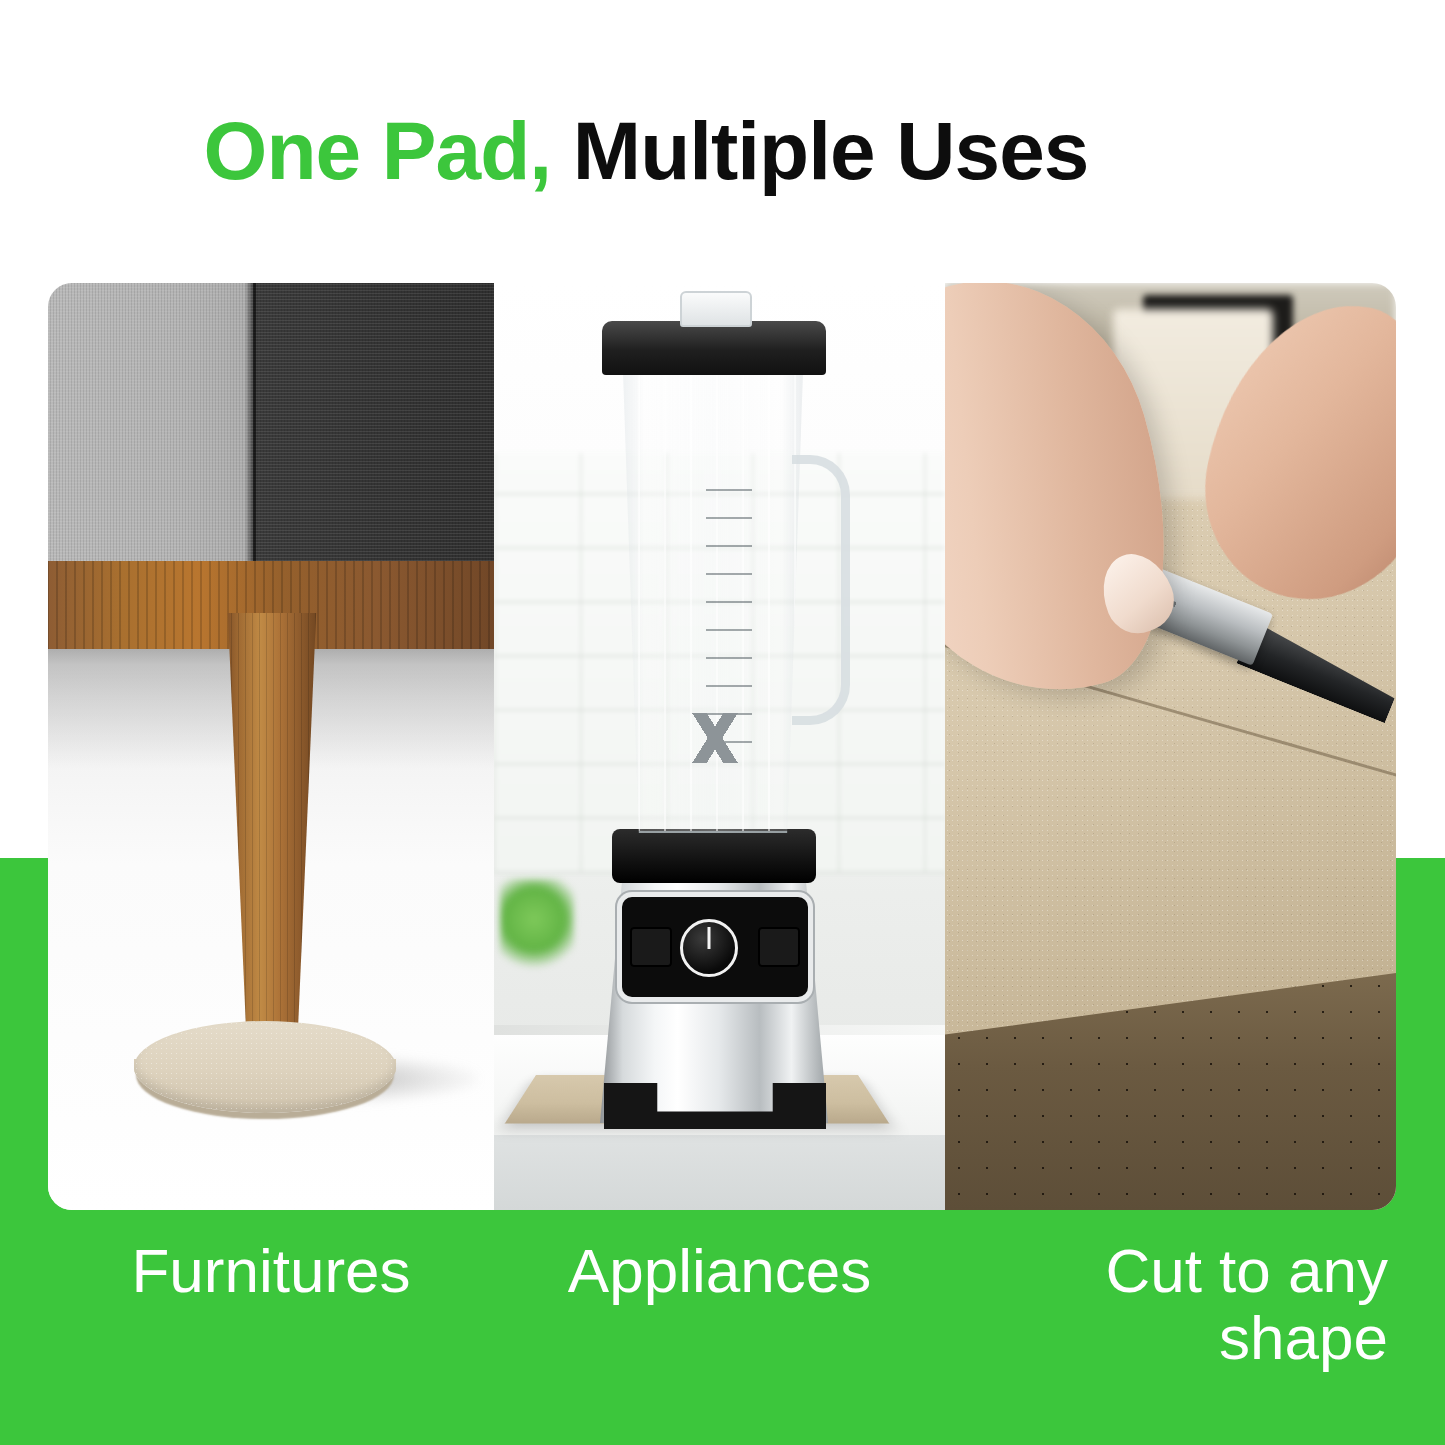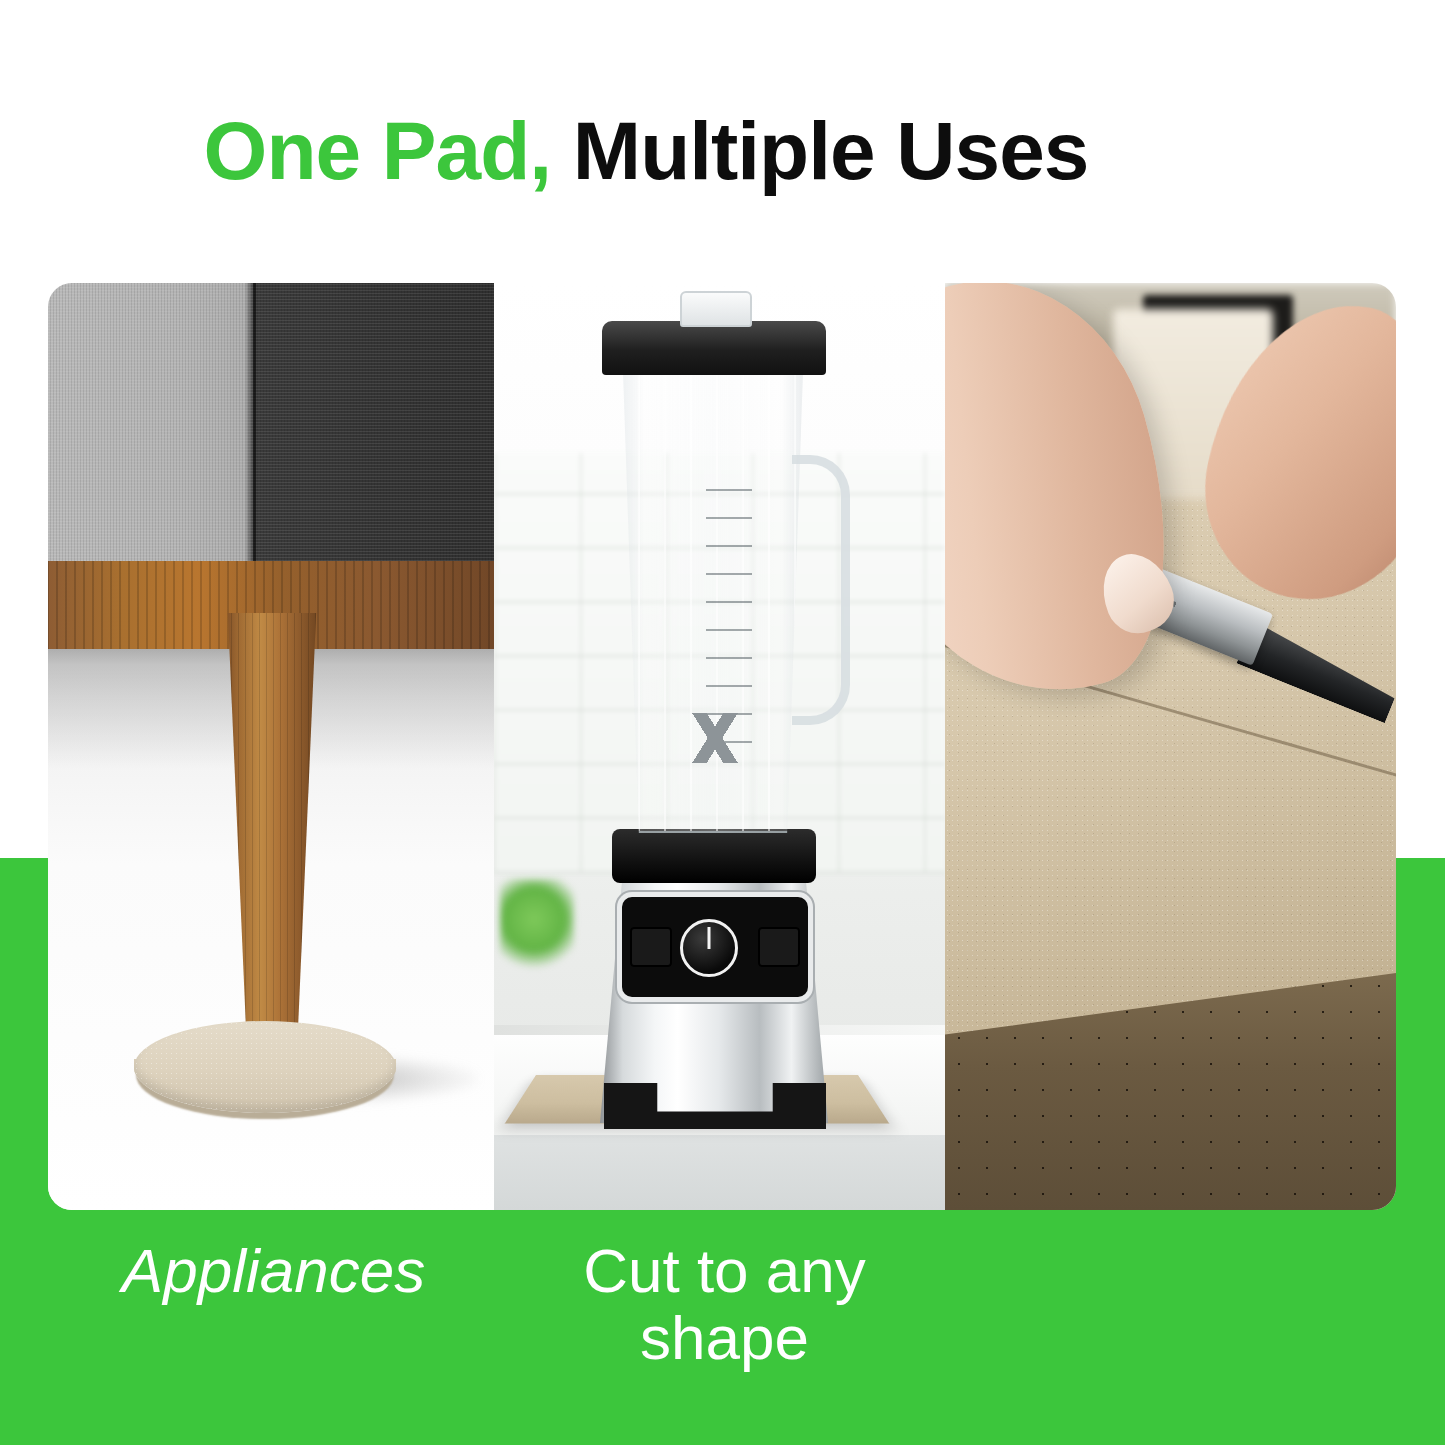--- a/index.html
+++ b/index.html
@@ -361,22 +361,22 @@
   }
   .cap{
     color:#ffffff;
     font-size:62px;
     line-height:1.08;
     text-align:center;
     font-weight:normal;
     padding:0 8px;
   }
   .c1{ width:446px; }
-  .c2{ width:451px;font-style:italic; }
-  .c3{ width:451px; }
+  .c2{ width:451px; }
+  .c3{ width:451px;text-align:right; }
 </style>
 </head>
 <body>
 
 <div id="stage">
 
   <div id="headline">
     <span class="hl-green">One Pad,</span><span class="hl-dark"> Multiple Uses</span>
   </div>
 
@@ -436,17 +436,18 @@
         <div class="knife-screw"></div>
       </div>
       <div class="thumb"></div>
       <div class="finger-top"></div>
       <div class="finger-nail"></div>
     </div>
 
   </div>
 
   <div id="captions">
+    <div class="cap c1">Furnitures</div>
     <div class="cap c2">Appliances</div>
     <div class="cap c3">Cut to any shape</div>
   </div>
 
 </div>
 
 </body></html>

